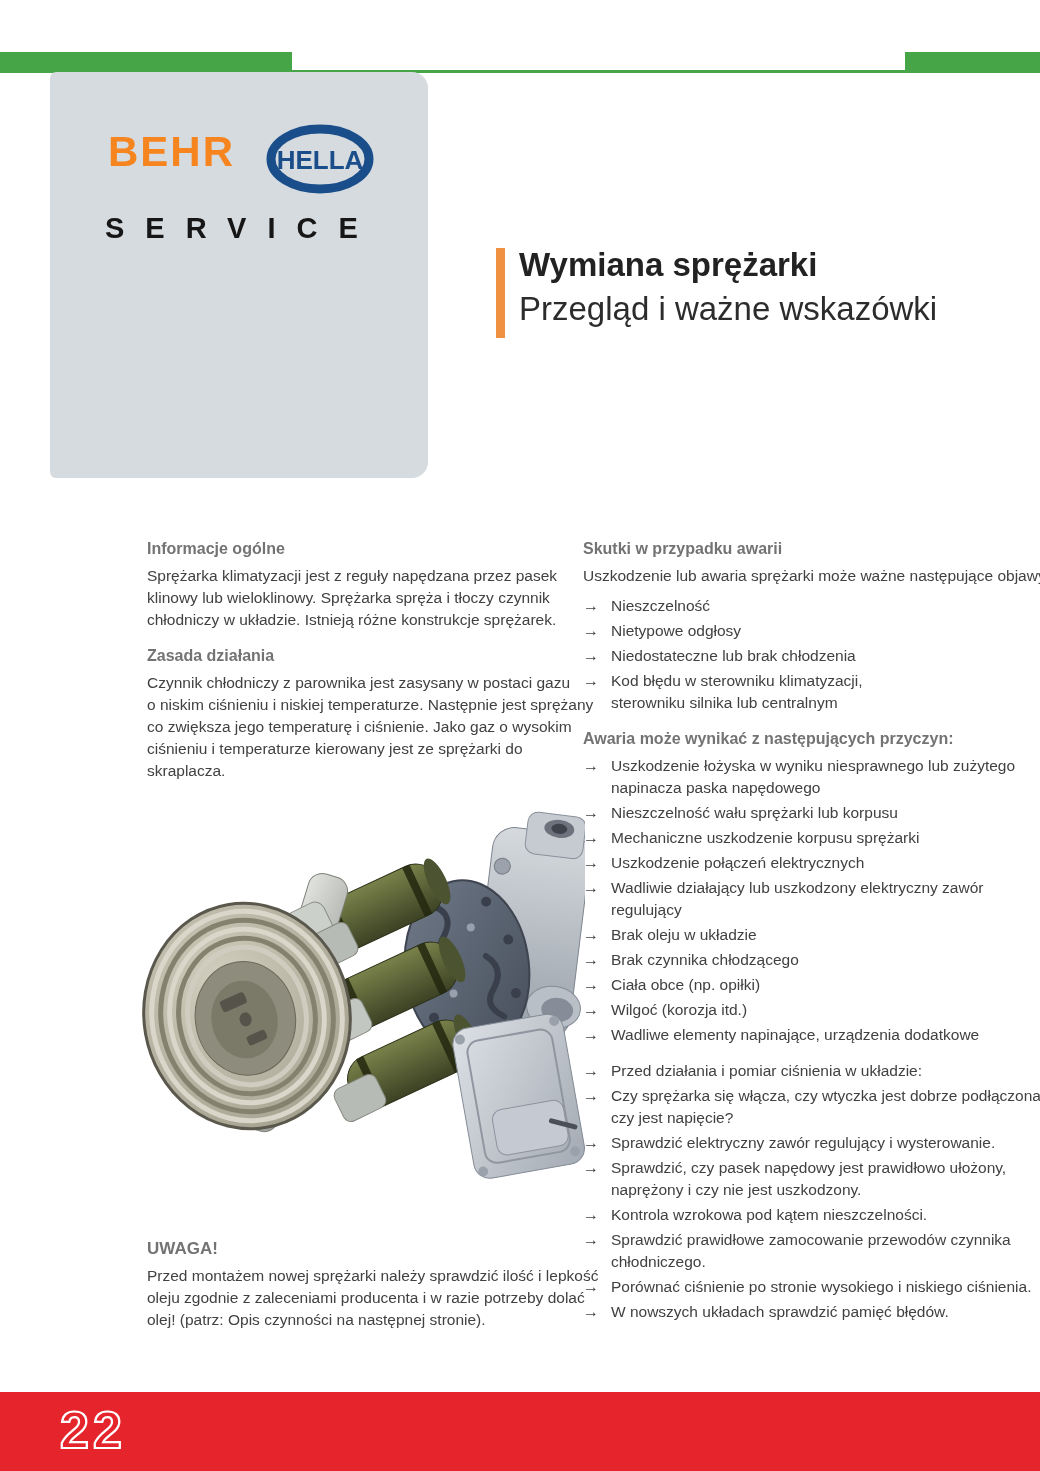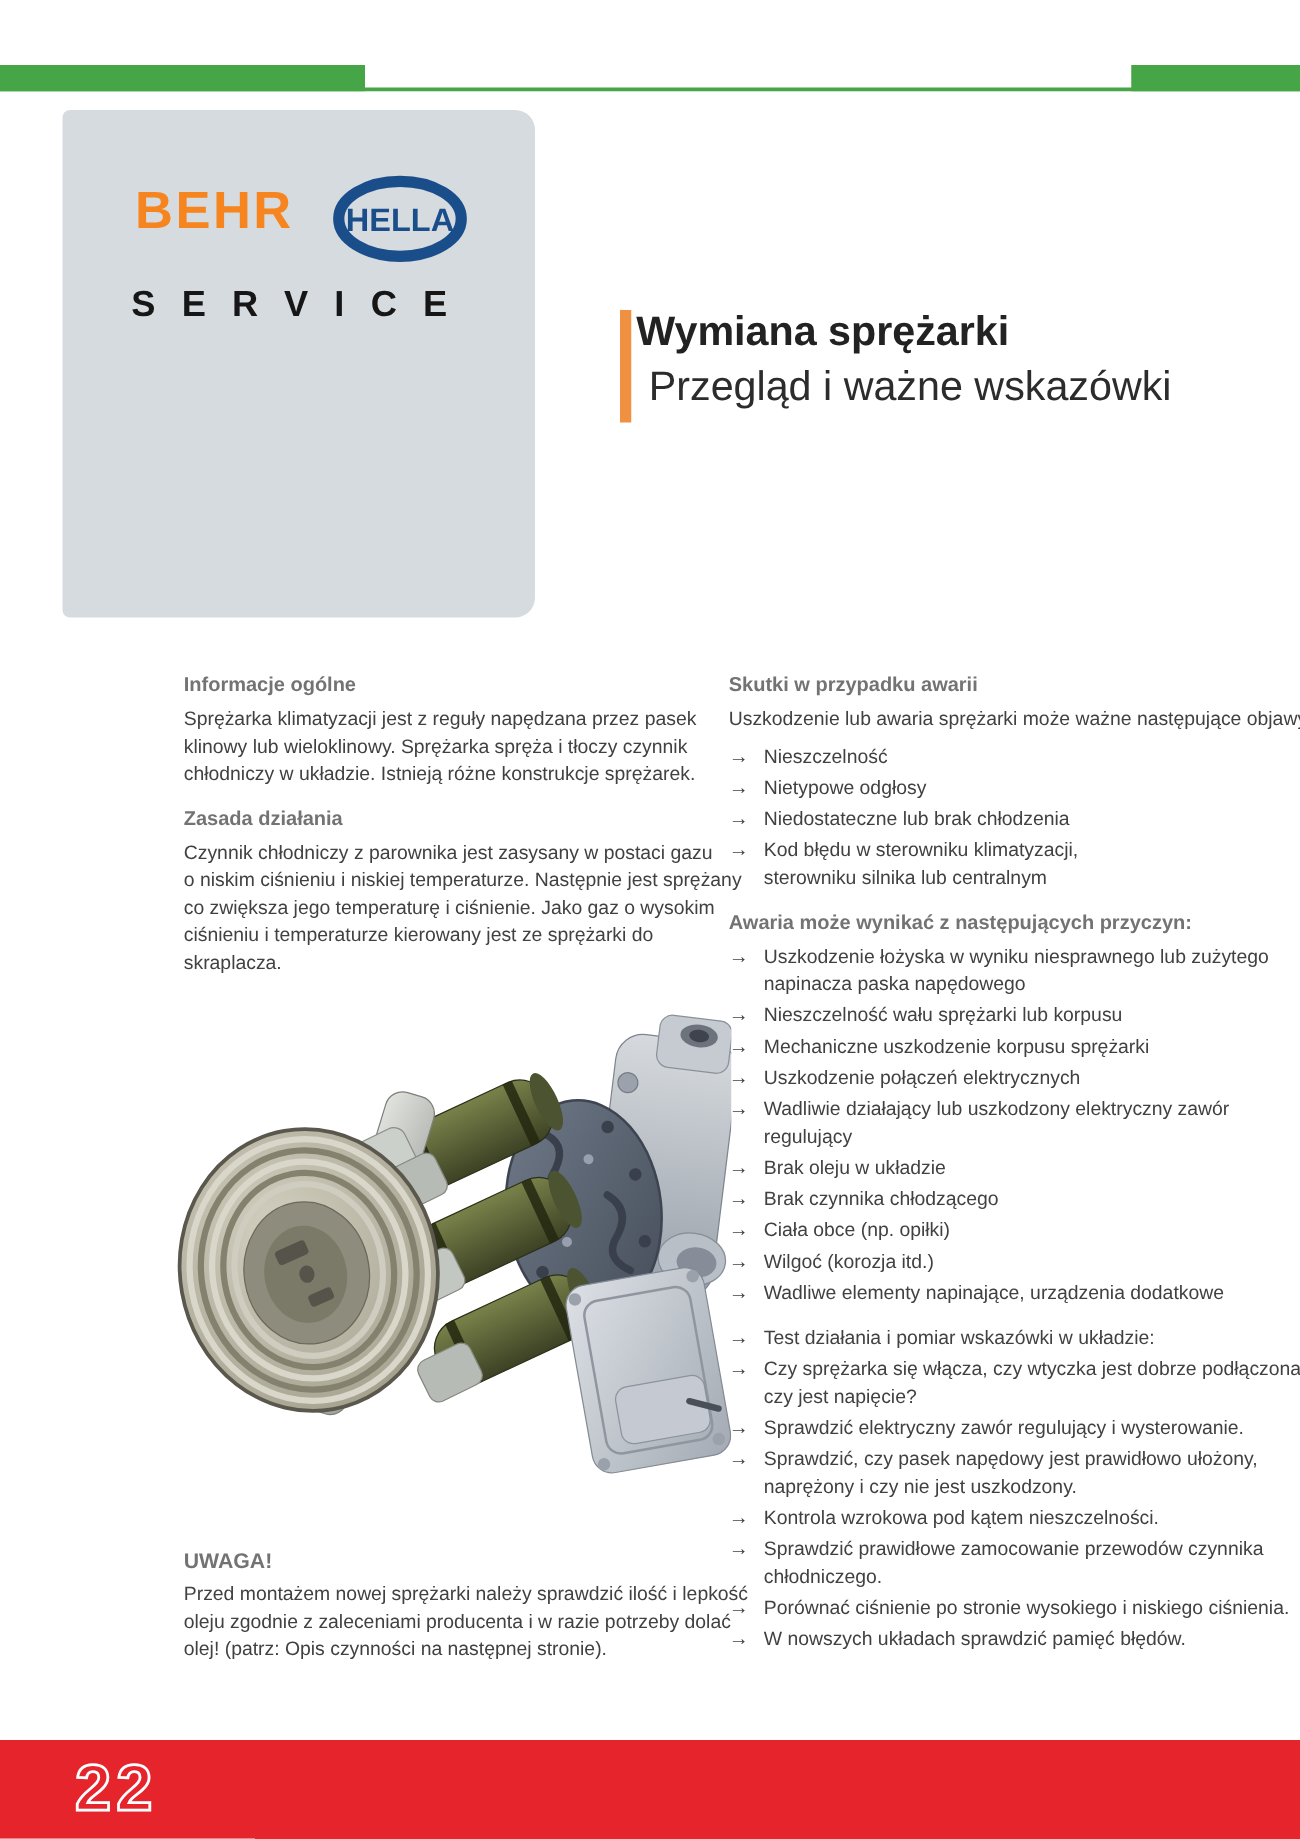--- a/index.html
+++ b/index.html
@@ -11,37 +11,37 @@
     color:#3e3e3e;
     overflow:hidden;
   }
   
   .green-line { position:absolute; left:0; top:70px; width:1040px; height:3px; background:#46a546; }
   .green-bar-left { position:absolute; left:0; top:52px; width:292px; height:21px; background:#46a546; }
   .green-bar-right { position:absolute; left:905px; top:52px; width:135px; height:21px; background:#46a546; }
 
   
   .logo-card {
-    position:absolute; left:50px; top:88px; width:378px; height:406px;
+    position:absolute; left:50px; top:72px; width:378px; height:406px;
     background:#d6dbdf; border-radius:6px 16px 16px 6px;
   }
   .behr-logo {
     position:absolute; left:58px; top:56px;
     font-size:42px; font-weight:bold; letter-spacing:2px; color:#f6851f;
   }
   .hella-logo { position:absolute; left:216px; top:52px; }
   .service-word {
     position:absolute; left:55px; top:140px; width:300px;
     font-size:29px; font-weight:bold; letter-spacing:21px; color:#161616;
   }
 
   
   .title-block { position:absolute; left:496px; top:246px; }
   .title-accent { position:absolute; left:0; top:2px; width:9px; height:90px; background:#ef9140; }
-  .title-l1 { position:absolute; left:13px; top:0; font-size:33px; font-weight:bold; color:#222; white-space:pre; }
+  .title-l1 { position:absolute; left:23px; top:0; font-size:33px; font-weight:bold; color:#222; white-space:pre; }
   .title-l2 { position:absolute; left:23px; top:44px; font-size:33px; font-weight:normal; color:#2c2c2c; white-space:pre; }
 
   
   .col { position:absolute; top:538px; }
   .col-left { left:147px; width:428px; }
   .col-right { left:583px; width:452px; }
   .sec { margin-bottom:14px; }
   .sec + .sec { margin-top:8px; }
   .sec-heading { font-size:16px; font-weight:bold; color:#737373; line-height:22px; margin-bottom:5px; }
   .para, .intro, .btext { font-size:15.5px; line-height:22px; color:#414141; white-space:pre; }
@@ -280,21 +280,21 @@
       </div>
     <div class="bullet">
         <span class="arrow">→</span>
         <span class="btext">Wadliwe elementy napinające, urządzenia dodatkowe</span>
       </div>
   </div>
 
   <div class="sec">
     <div class="bullet">
         <span class="arrow">→</span>
-        <span class="btext">Test działania i pomiar wskazówki w układzie:</span>
+        <span class="btext">Przed działania i pomiar ciśnienia w układzie:</span>
       </div>
     <div class="bullet">
         <span class="arrow">→</span>
         <span class="btext">Czy sprężarka się włącza, czy wtyczka jest dobrze podłączona,
 czy jest napięcie?</span>
       </div>
     <div class="bullet">
         <span class="arrow">→</span>
         <span class="btext">Sprawdzić elektryczny zawór regulujący i wysterowanie.</span>
       </div>

